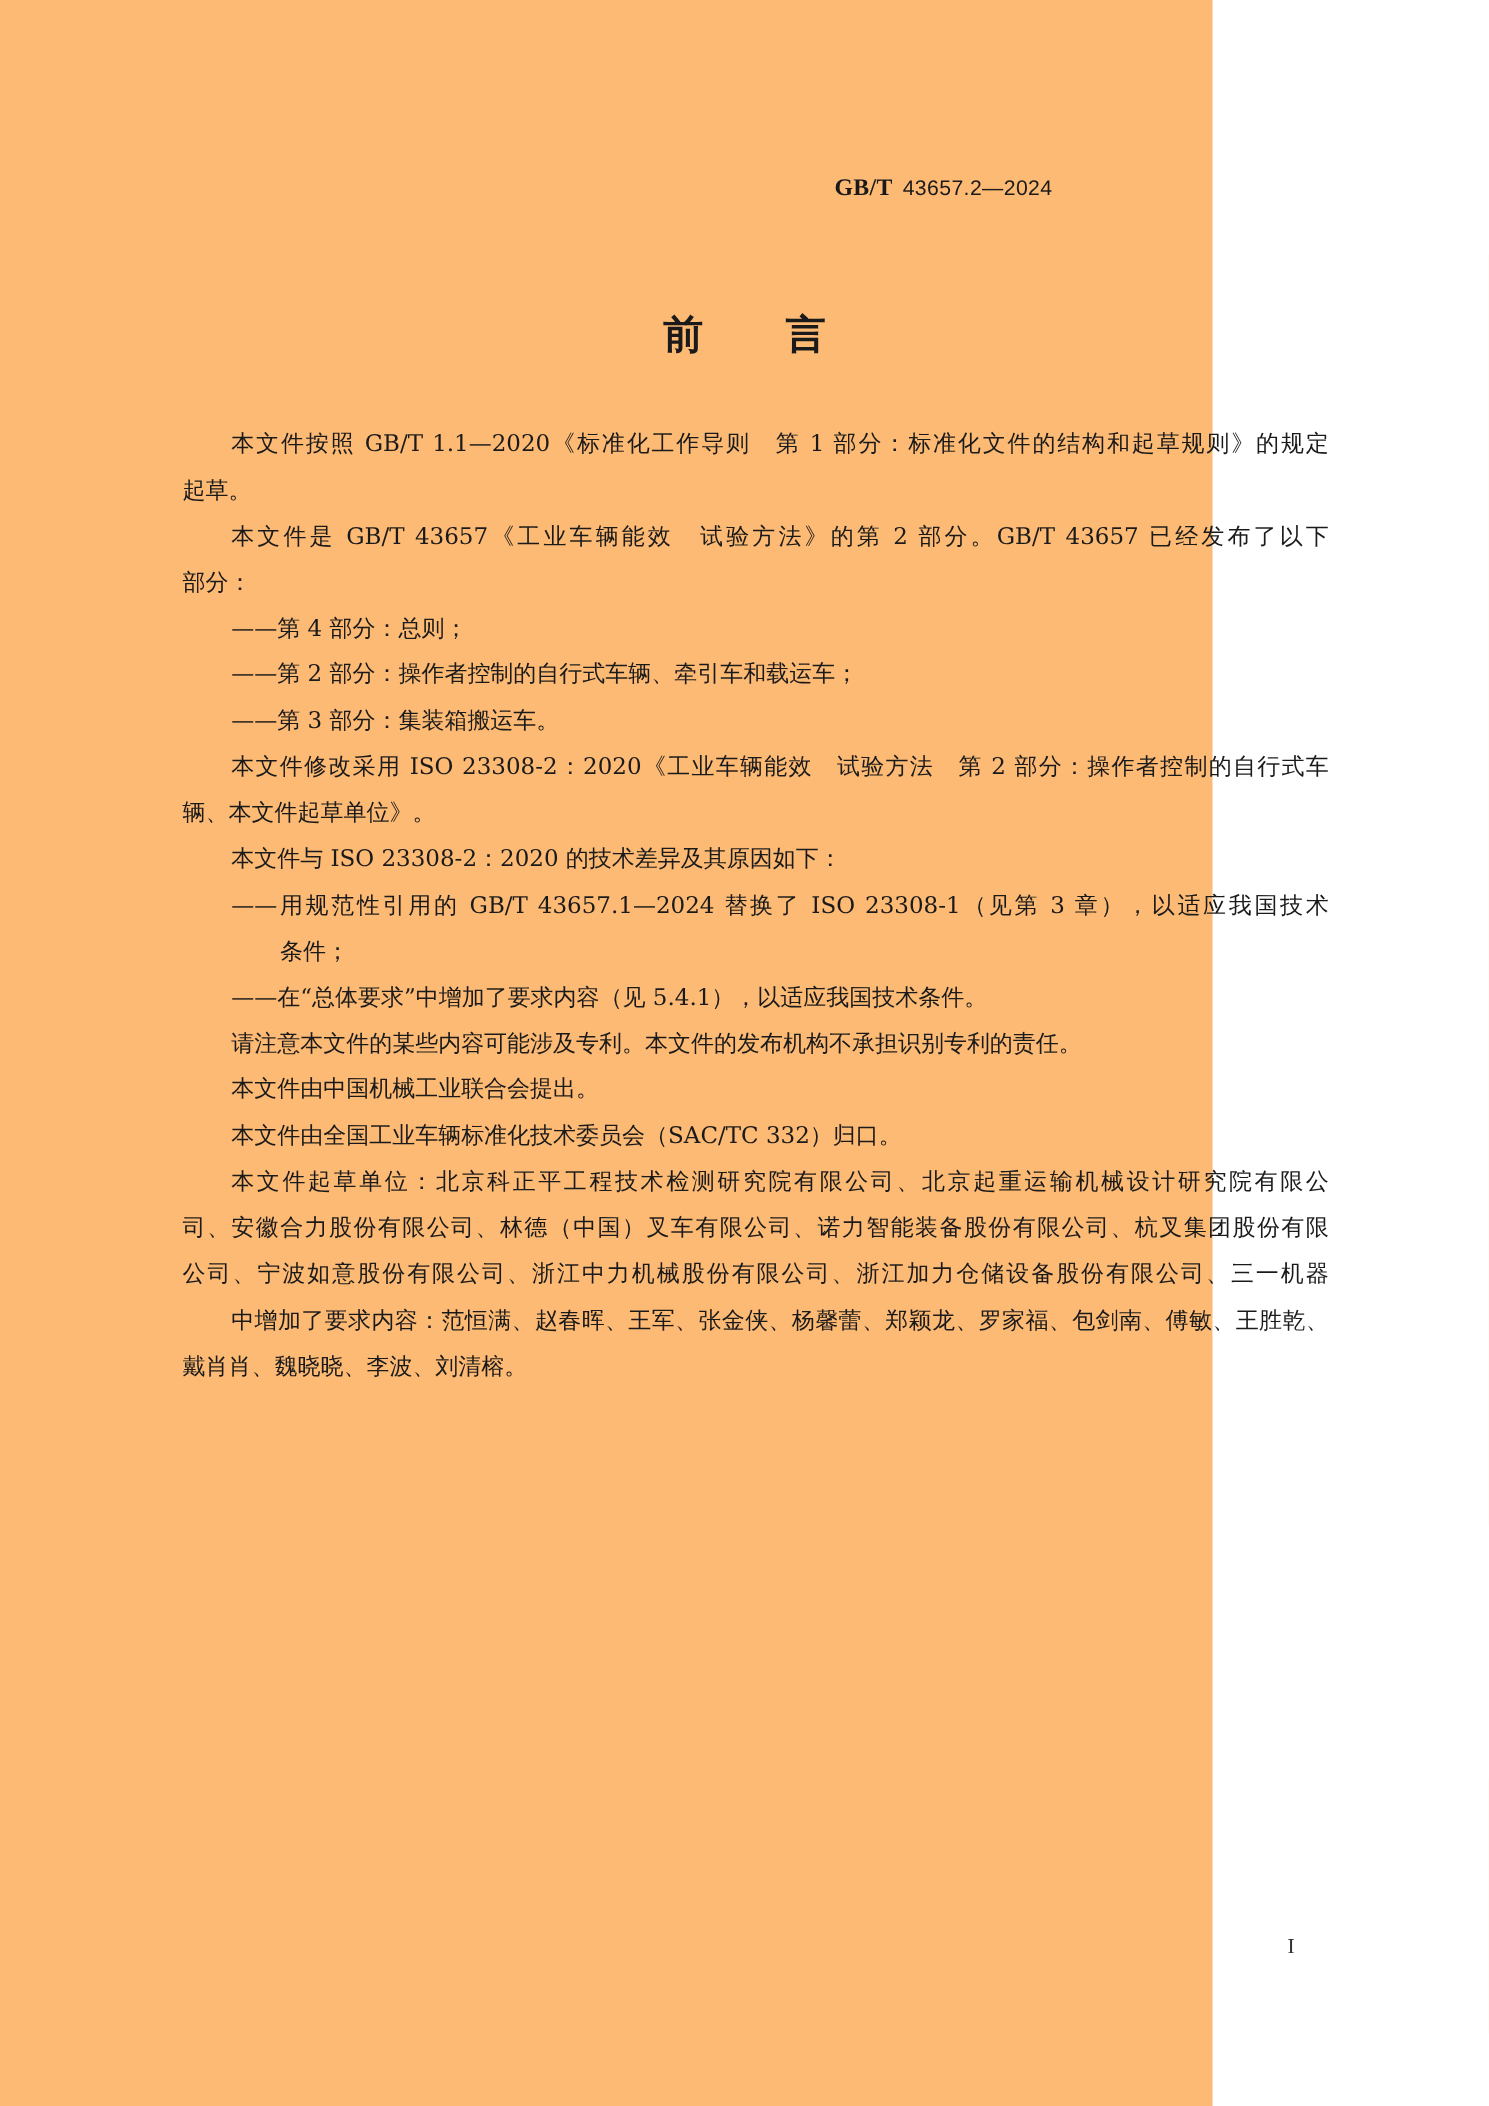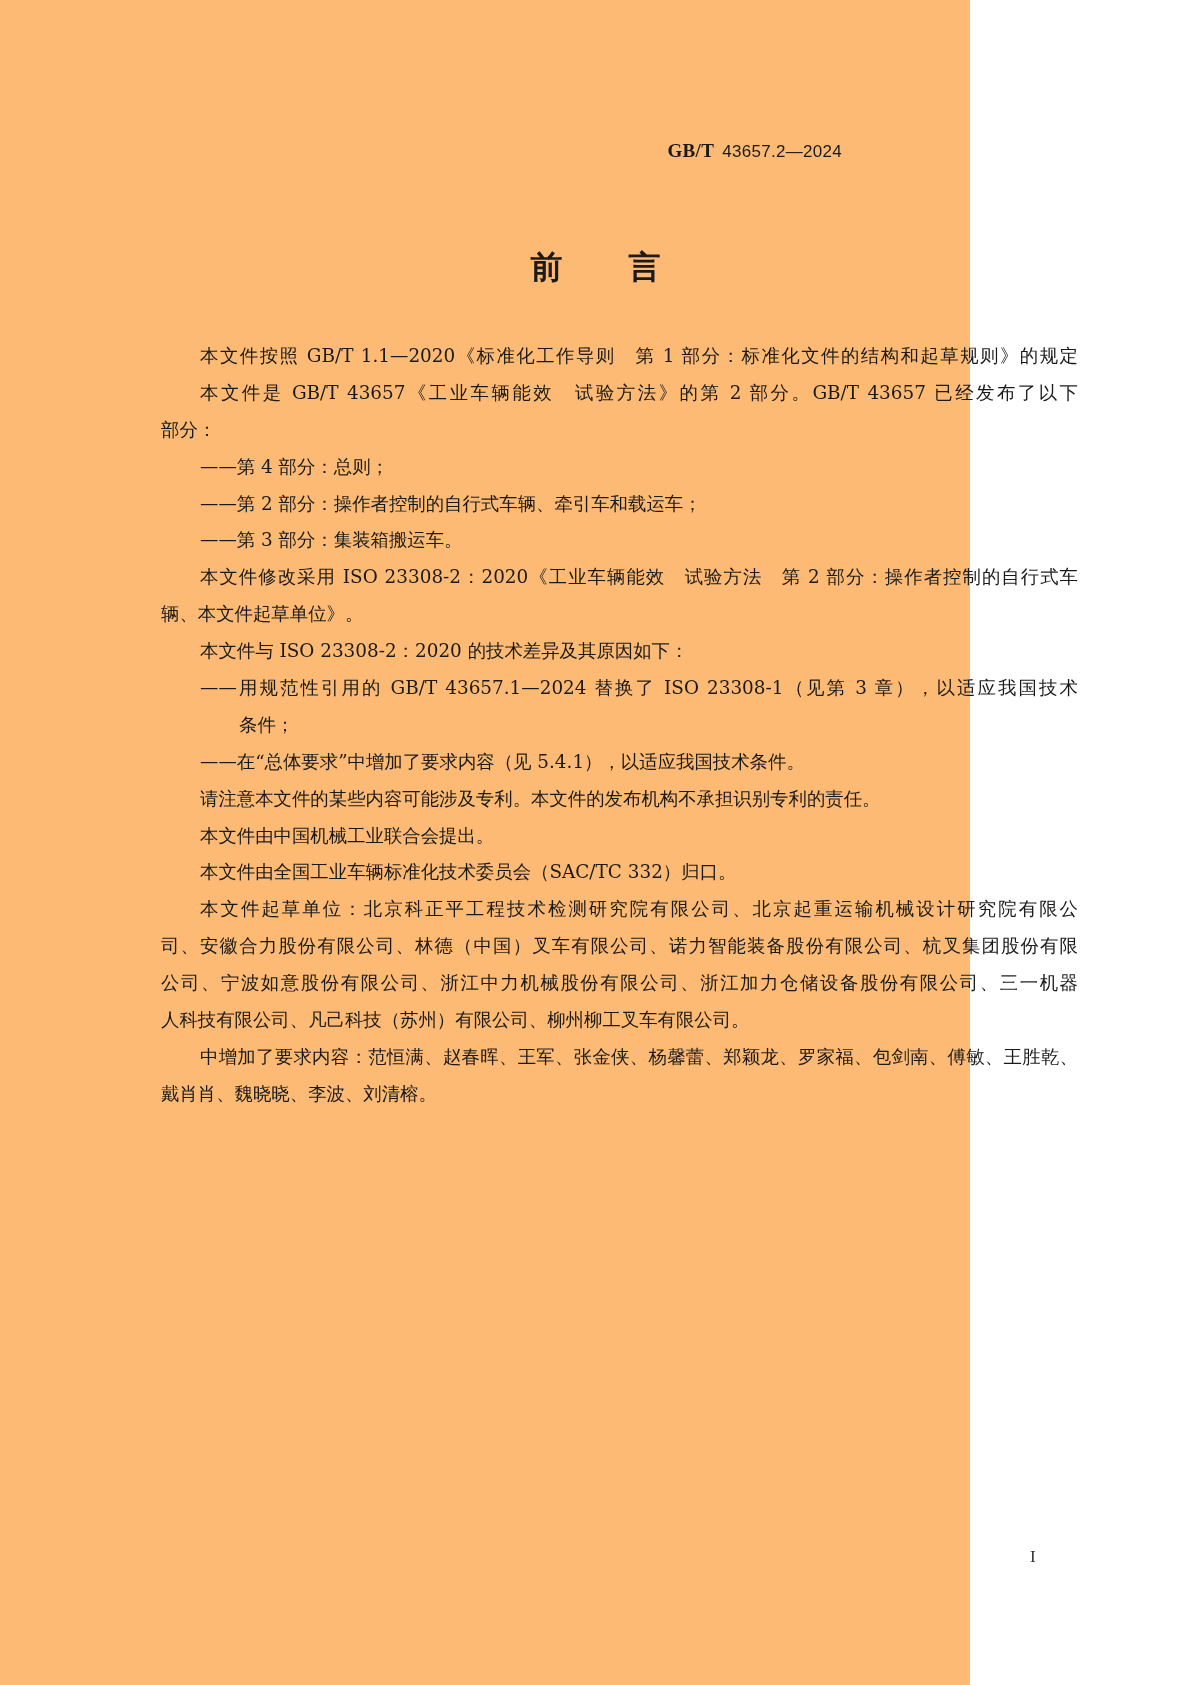--- a/index.html
+++ b/index.html
@@ -5,21 +5,21 @@
   html, body { margin: 0; padding: 0; background: #ffffff; }
   body { width: 1191px; height: 1685px; position: relative; overflow: hidden;
          font-family: "DejaVu Serif", "Liberation Serif", serif; color: #1a1a1a; }
   .page { position: absolute; left: 0; top: 0; width: 970px; height: 1685px; background: #fdba74; }
   .std-code { position: absolute; top: 140px; right: 128px; font-size: 17px; letter-spacing: 0.3px; white-space: nowrap; }
   .std-code .prefix { font-family: "Liberation Serif", serif; font-weight: bold; font-size: 19px; margin-right: 8px; }
   .std-code .num { font-family: "Liberation Sans", sans-serif; font-size: 17px; }
   .title { position: absolute; top: 246px; left: 0; width: 1191px; text-align: center;
            font-family: "DejaVu Sans", sans-serif; font-weight: bold; font-size: 32px; }
   .title .t1 { margin-right: 66px; }
-  .body { position: absolute; left: 146px; top: 342px; width: 917px; font-size: 18.4px; margin-left: 15px; }
+  .body { position: absolute; left: 146px; top: 342px; width: 917px; font-size: 18.4px; }
   .line { display: block; height: 36.9px; line-height: 28px; white-space: nowrap;
           text-align: justify; text-align-last: justify; overflow: visible; }
   .line.last { text-align-last: left; }
   .ind1 { padding-left: 39px; }
   .dashitem { padding-left: 39px; }
   .dashcont { padding-left: 78px; }
   .pageno { position: absolute; left: 1030px; top: 1547px; font-family: "Liberation Serif", serif; font-size: 17px; color: #333; }
 </style>
 </head>
 <body>
@@ -28,36 +28,36 @@
   <div class="std-code">
     <span class="prefix">GB/T</span><span class="num">43657.2—2024</span>
   </div>
 
   <div class="title">
     <span class="t1">前</span><span>言</span>
   </div>
 
   <div class="body" id="body">
       <span class="line ind1">本文件按照 GB/T 1.1—2020《标准化工作导则　第 1 部分：标准化文件的结构和起草规则》的规定</span>
+      <span class="line last">起草。</span>
       <span class="line ind1">本文件是 GB/T 43657《工业车辆能效　试验方法》的第 2 部分。GB/T 43657 已经发布了以下</span>
       <span class="line last">部分：</span>
       <span class="line dashitem last">——第 4 部分：总则；</span>
       <span class="line dashitem last">——第 2 部分：操作者控制的自行式车辆、牵引车和载运车；</span>
       <span class="line dashitem last">——第 3 部分：集装箱搬运车。</span>
       <span class="line ind1">本文件修改采用 ISO 23308-2：2020《工业车辆能效　试验方法　第 2 部分：操作者控制的自行式车</span>
       <span class="line last">辆、本文件起草单位》。</span>
       <span class="line ind1 last">本文件与 ISO 23308-2：2020 的技术差异及其原因如下：</span>
       <span class="line dashitem">——用规范性引用的 GB/T 43657.1—2024 替换了 ISO 23308-1（见第 3 章），以适应我国技术</span>
       <span class="line dashcont last">条件；</span>
       <span class="line dashitem last">——在“总体要求”中增加了要求内容（见 5.4.1），以适应我国技术条件。</span>
       <span class="line ind1 last">请注意本文件的某些内容可能涉及专利。本文件的发布机构不承担识别专利的责任。</span>
       <span class="line ind1 last">本文件由中国机械工业联合会提出。</span>
       <span class="line ind1 last">本文件由全国工业车辆标准化技术委员会（SAC/TC 332）归口。</span>
       <span class="line ind1">本文件起草单位：北京科正平工程技术检测研究院有限公司、北京起重运输机械设计研究院有限公</span>
       <span class="line ">司、安徽合力股份有限公司、林德（中国）叉车有限公司、诺力智能装备股份有限公司、杭叉集团股份有限</span>
       <span class="line ">公司、宁波如意股份有限公司、浙江中力机械股份有限公司、浙江加力仓储设备股份有限公司、三一机器</span>
-      <span class="line last">人科技有限公司、凡己科技（苏州）有限公司、柳州柳工叉车有限公司。</span>
       <span class="line ind1">中增加了要求内容：范恒满、赵春晖、王军、张金侠、杨馨蕾、郑颖龙、罗家福、包剑南、傅敏、王胜乾、</span>
       <span class="line last">戴肖肖、魏晓晓、李波、刘清榕。</span>
     </div>
 
   <div class="pageno">I</div>
 </div>
 
 </body></html>

